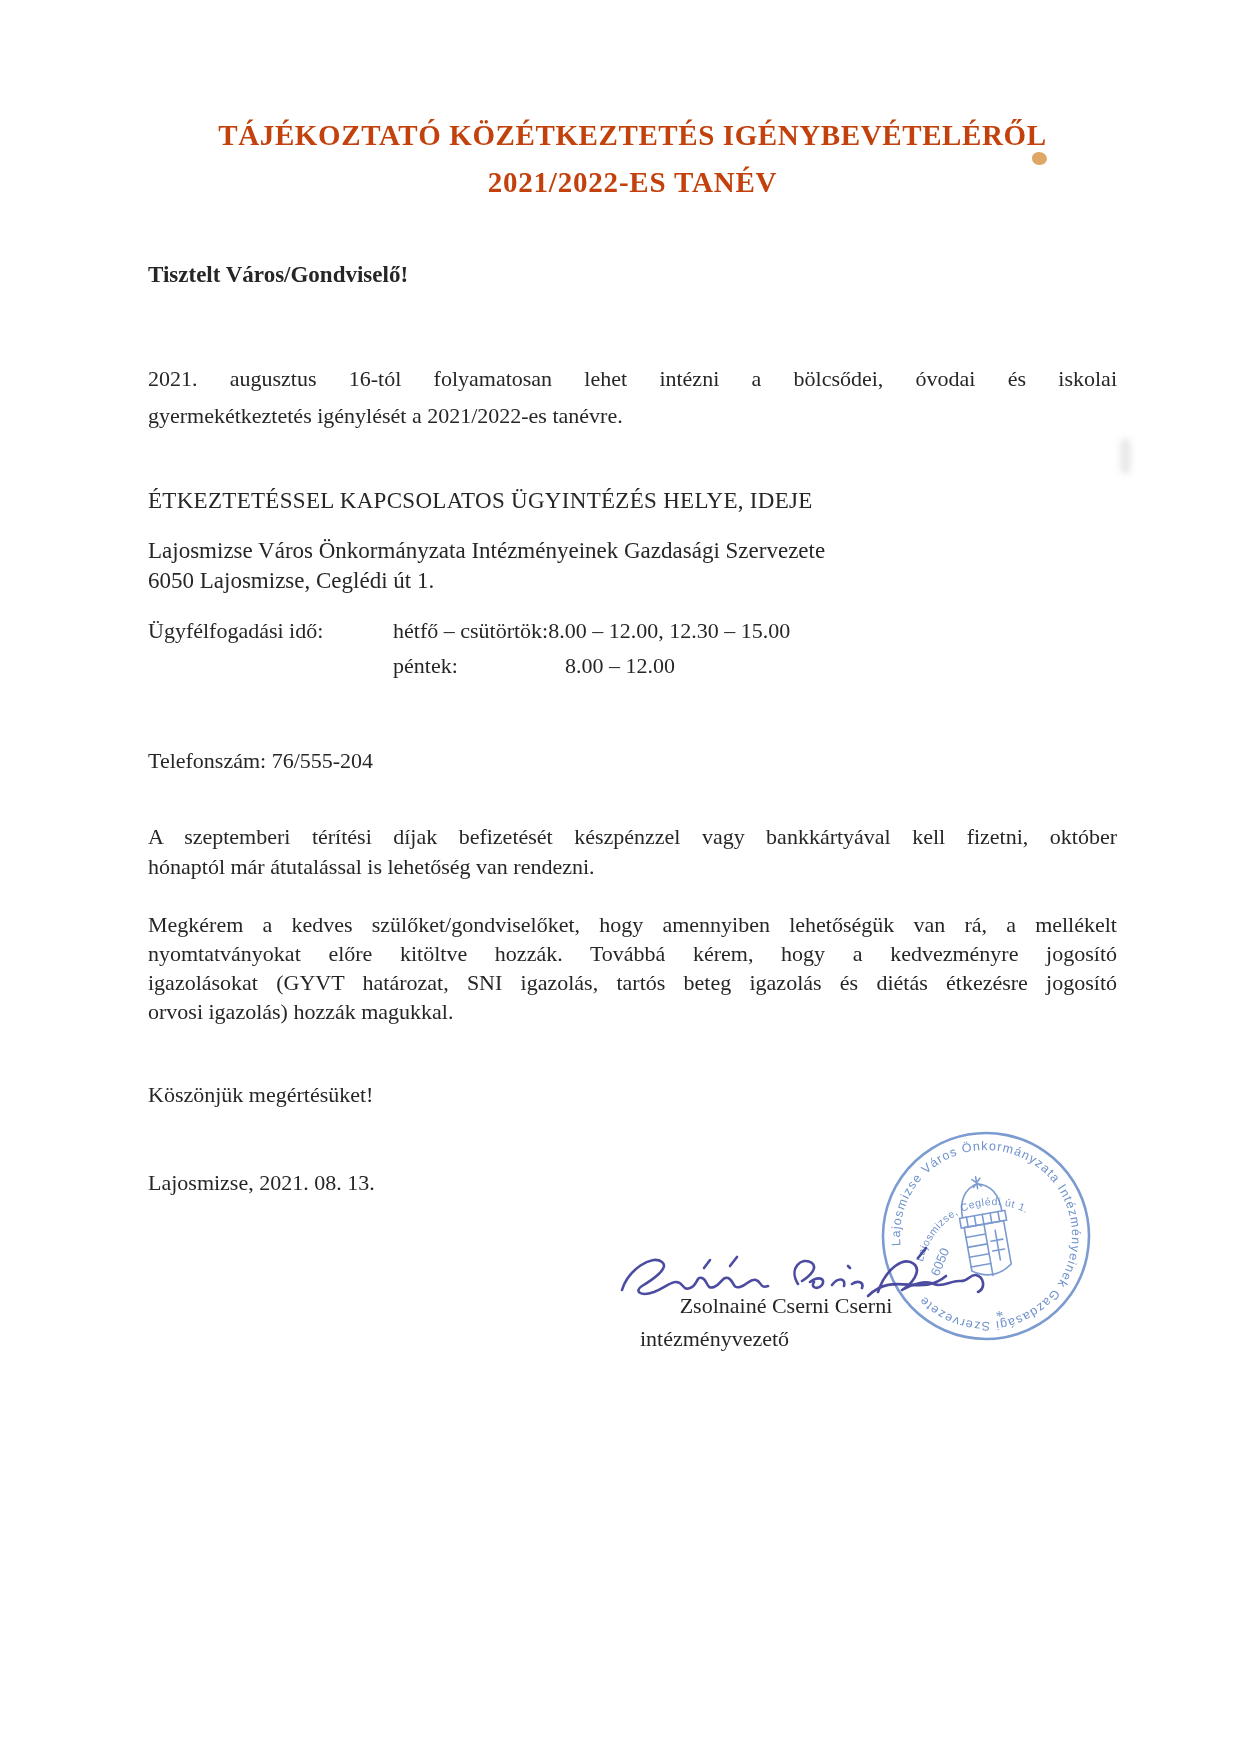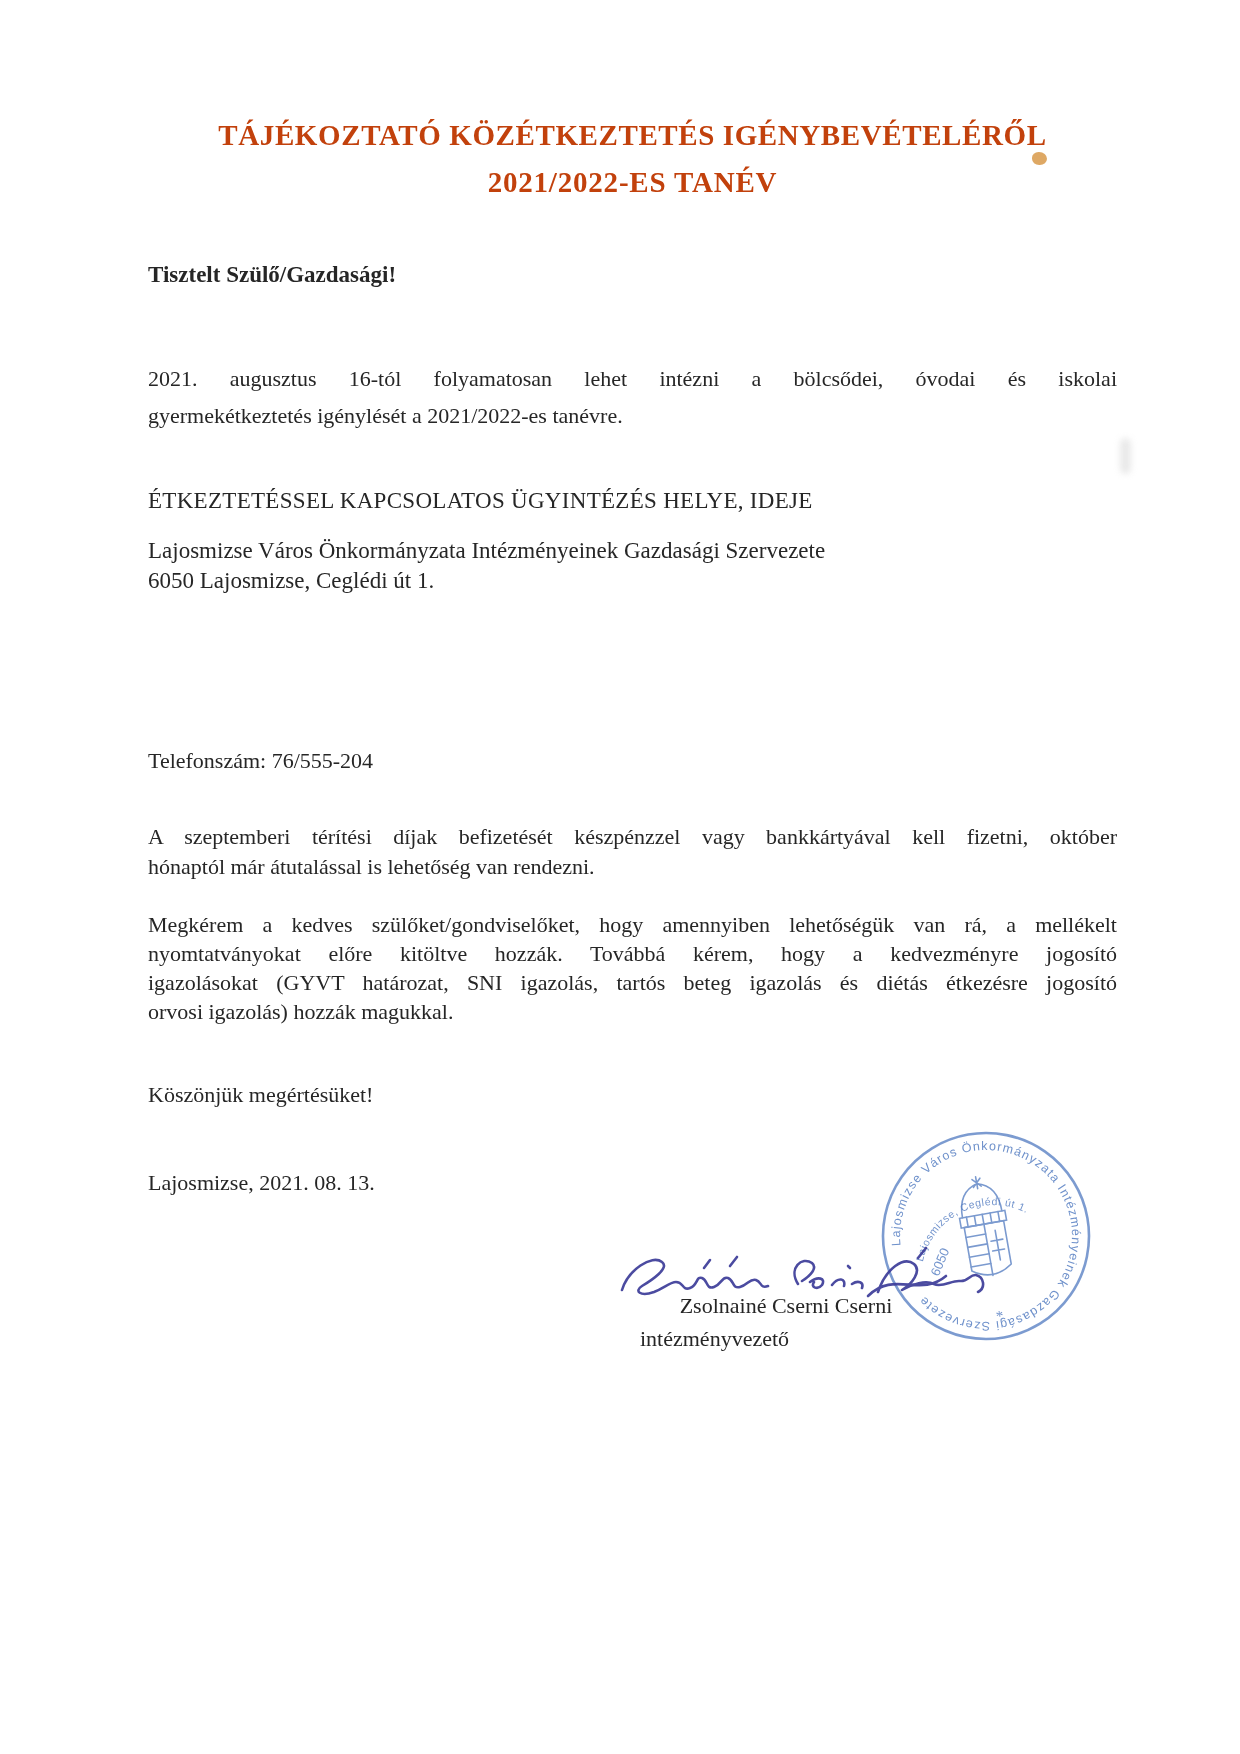--- a/index.html
+++ b/index.html
@@ -71,32 +71,38 @@
 <body>
 
 <div class="page">
 
   <div class="abs content-col title-block">
     <div class="title-line1">TÁJÉKOZTATÓ KÖZÉTKEZTETÉS IGÉNYBEVÉTELÉRŐL</div>
     <div class="title-line2">2021/2022-ES TANÉV</div>
   </div>
   <div class="abs title-artifact"></div>
 
-  <div class="abs content-col salutation">Tisztelt Szülő/Gazdasági!</div>
+  <div class="abs content-col salutation">Tisztelt Város/Gondviselő!</div>
 
   <div class="abs content-col body-text para1">
     <div class="jline">2021. augusztus 16-tól folyamatosan lehet intézni a bölcsődei, óvodai és iskolai</div>
     <div>gyermekétkeztetés igénylését a 2021/2022-es tanévre.</div>
   </div>
   <div class="abs scan-smudge"></div>
 
   <div class="abs content-col section-heading">ÉTKEZTETÉSSEL KAPCSOLATOS ÜGYINTÉZÉS HELYE, IDEJE</div>
   <div class="abs content-col org-name">Lajosmizse Város Önkormányzata Intézményeinek Gazdasági Szervezete</div>
   <div class="abs content-col org-address">6050 Lajosmizse, Ceglédi út 1.</div>
 
+  <div class="abs content-col hours-block">
+    <span class="hours-label">Ügyfélfogadási idő:</span>
+    <span class="hours-row1">hétfő – csütörtök:8.00 – 12.00, 12.30 – 15.00</span>
+    <span class="hours-row2-day">péntek:</span>
+    <span class="hours-row2-time">8.00 – 12.00</span>
+  </div>
 
   <div class="abs content-col body-text phone-line">Telefonszám: 76/555-204</div>
 
   <div class="abs content-col body-text para2">
     <div class="jline">A szeptemberi térítési díjak befizetését készpénzzel vagy bankkártyával kell fizetni, október</div>
     <div>hónaptól már átutalással is lehetőség van rendezni.</div>
   </div>
 
   <div class="abs content-col body-text closing-line">Köszönjük megértésüket!</div>
 

